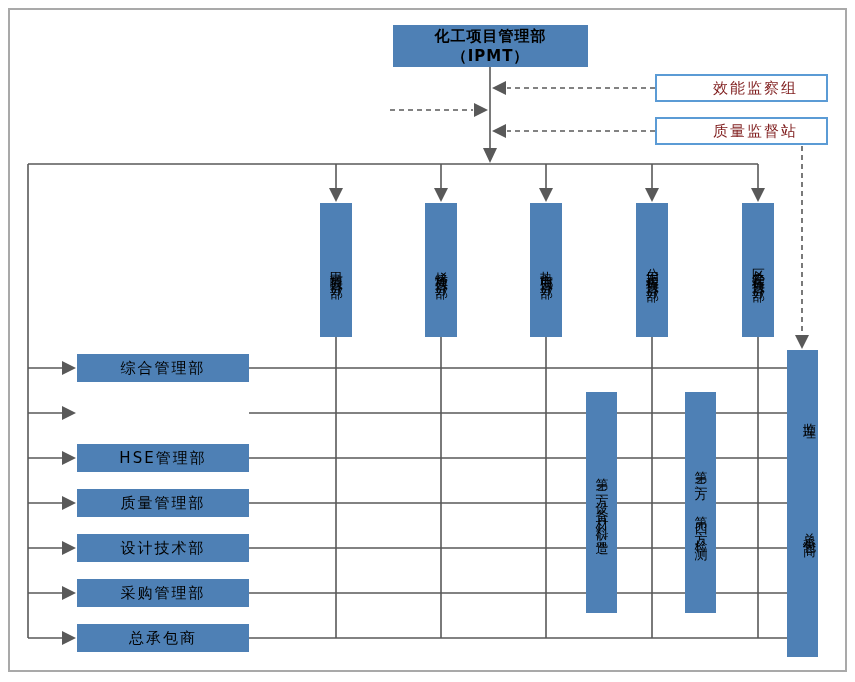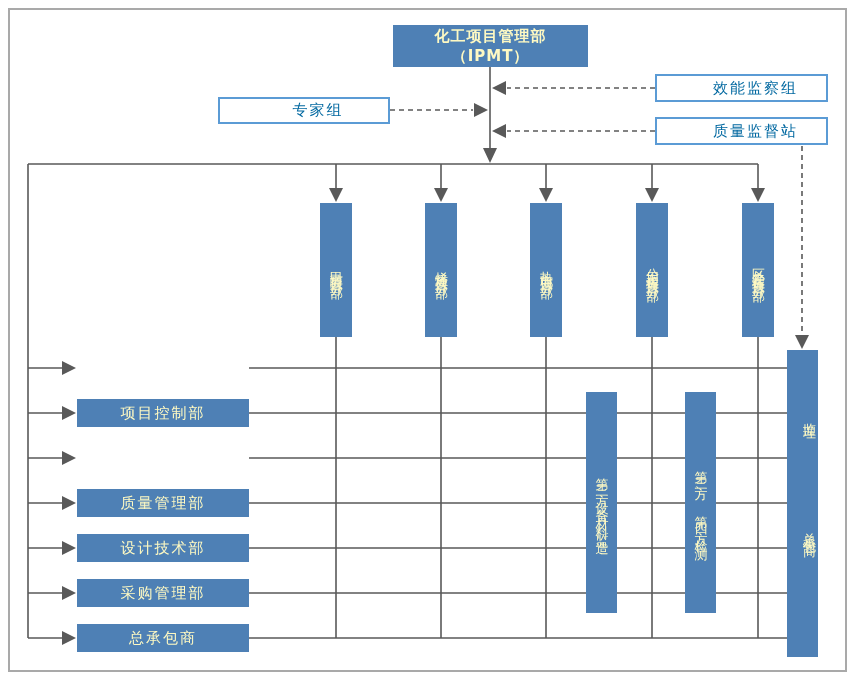--- a/index.html
+++ b/index.html
@@ -21,31 +21,31 @@
   }
   .wires {
     position: absolute;
     left: 0; top: 0;
     width: 855px; height: 682px;
   }
 
   .node {
     position: absolute;
     background: #4e80b5;
-    color: #fef9c3;
+    color: #000000;
     display: flex;
     align-items: center;
     justify-content: center;
     text-align: right;
   }
   .node-outline {
     position: absolute;
     background: #ffffff;
     border: 2px solid #5b9bd5;
-    color: #0369a1;
+    color: #7f1d1d;
     display: flex;
     align-items: center;
     justify-content: center;
     text-align: center;
     font-size: 15px;
     letter-spacing: 2px;
     padding-left: 28px;
   }
   .title-node {
     left: 393px; top: 25px;
@@ -163,23 +163,20 @@
       <polygon points="506,124 506,138 492,131"></polygon>
       <polygon points="795,335 809,335 802,349"></polygon>
     </g>
   </svg>
 
   <div class="node title-node">
     <span>化工项目管理部</span>
     <span>（IPMT）</span>
   </div>
 
-  <div class="node-outline" style="left:218px; top:97px; width:172px; height:27px;">
-    <span>专家组</span>
-  </div>
   <div class="node-outline" style="left:655px; top:74px; width:173px; height:28px;">
     <span>效能监察组</span>
   </div>
   <div class="node-outline" style="left:655px; top:117px; width:173px; height:28px;">
     <span>质量监督站</span>
   </div>
 
   <div class="node vert-node division-node" style="left:320px;">
     <span>甲醇项目分部</span>
   </div>
@@ -189,22 +186,25 @@
   <div class="node vert-node division-node" style="left:530px;">
     <span>热电项目分部</span>
   </div>
   <div class="node vert-node division-node" style="left:636px;">
     <span>公用工程项目分部</span>
   </div>
   <div class="node vert-node division-node" style="left:742px;">
     <span>区外工程项目分部</span>
   </div>
 
-  <div class="node dept-node" style="top:399px;">
-    <span>项目控制部</span>
+  <div class="node dept-node" style="top:354px;">
+    <span>综合管理部</span>
+  </div>
+  <div class="node dept-node" style="top:444px;">
+    <span>HSE管理部</span>
   </div>
   <div class="node dept-node" style="top:489px;">
     <span>质量管理部</span>
   </div>
   <div class="node dept-node" style="top:579px;">
     <span>采购管理部</span>
   </div>
   <div class="node dept-node" style="top:534px;">
     <span>设计技术部</span>
   </div>

